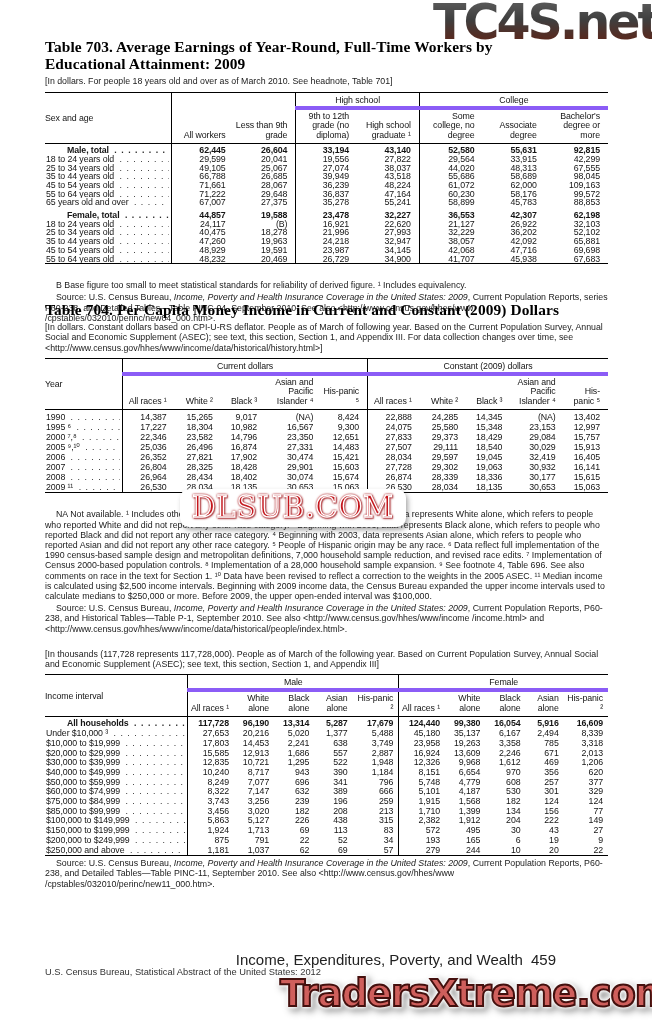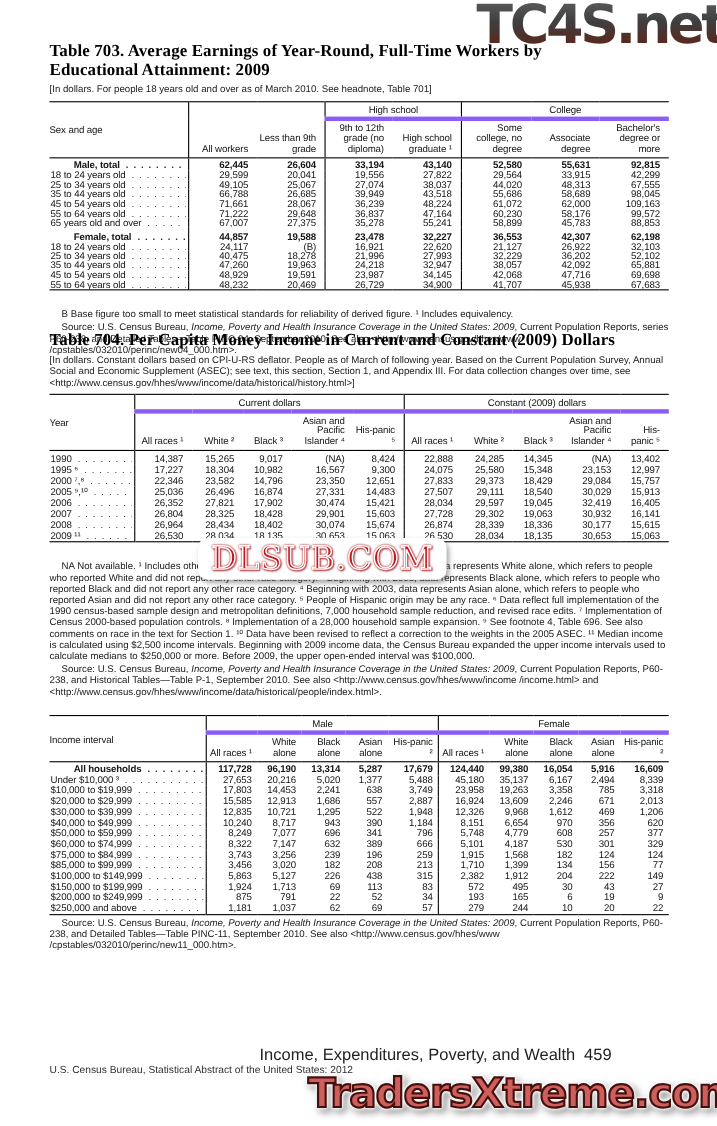--- a/index.html
+++ b/index.html
@@ -443,20 +443,21 @@
         </tr>
       </tbody>
   </table>
   <div class="fnote">NA Not available. ¹ Includes other races, not shown separately. ² Beginning with 2003, data represents White alone, which refers to people who reported White and did not report any other race category. ³ Beginning with 2003, data represents Black alone, which refers to people who reported Black and did not report any other race category. ⁴ Beginning with 2003, data represents Asian alone, which refers to people who reported Asian and did not report any other race category. ⁵ People of Hispanic origin may be any race. ⁶ Data reflect full implementation of the 1990 census-based sample design and metropolitan definitions, 7,000 household sample reduction, and revised race edits. ⁷ Implementation of Census 2000-based population controls. ⁸ Implementation of a 28,000 household sample expansion. ⁹ See footnote 4, Table 696. See also comments on race in the text for Section 1. ¹⁰ Data have been revised to reflect a correction to the weights in the 2005 ASEC. ¹¹ Median income is calculated using $2,500 income intervals. Beginning with 2009 income data, the Census Bureau expanded the upper income intervals used to calculate medians to $250,000 or more. Before 2009, the upper open-ended interval was $100,000.</div>
   <div class="fnote wrap-note">
     <span>Source: U.S. Census Bureau, </span><span class="ital">Income, Poverty and Health Insurance Coverage in the United States: 2009</span><span>, Current Population Reports, P60-238, and Historical Tables—Table P-1, September 2010. See also &lt;http://www.census.gov/hhes/www/income /income.html&gt; and &lt;http://www.census.gov/hhes/www/income/data/historical/people/index.html&gt;.</span>
   </div>
 </section>
 
 <section class="sec" style="top:645px">
+  <div class="headnote">[In thousands (117,728 represents 117,728,000). People as of March of the following year. Based on Current Population Survey, Annual Social and Economic Supplement (ASEC); see text, this section, Section 1, and Appendix III]</div>
   <table class="t705">
     <colgroup>
         <col style="width:142px">
         <col style="width:46px">
         <col style="width:40px">
         <col style="width:40px">
         <col style="width:38px">
         <col style="width:46px">
         <col style="width:46px">
         <col style="width:40px">

